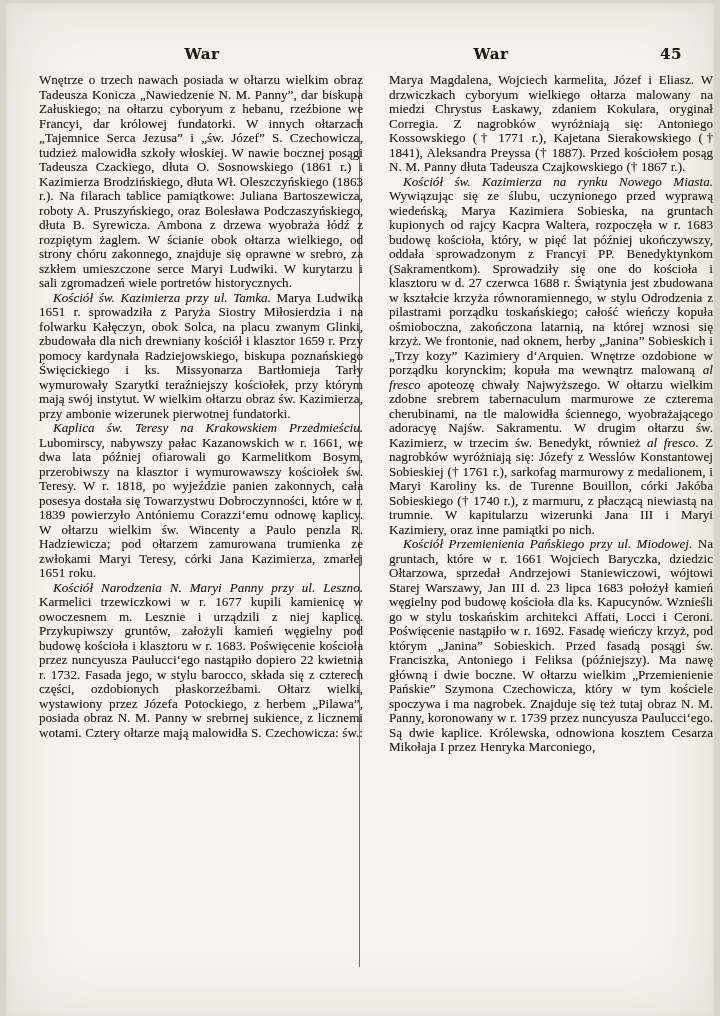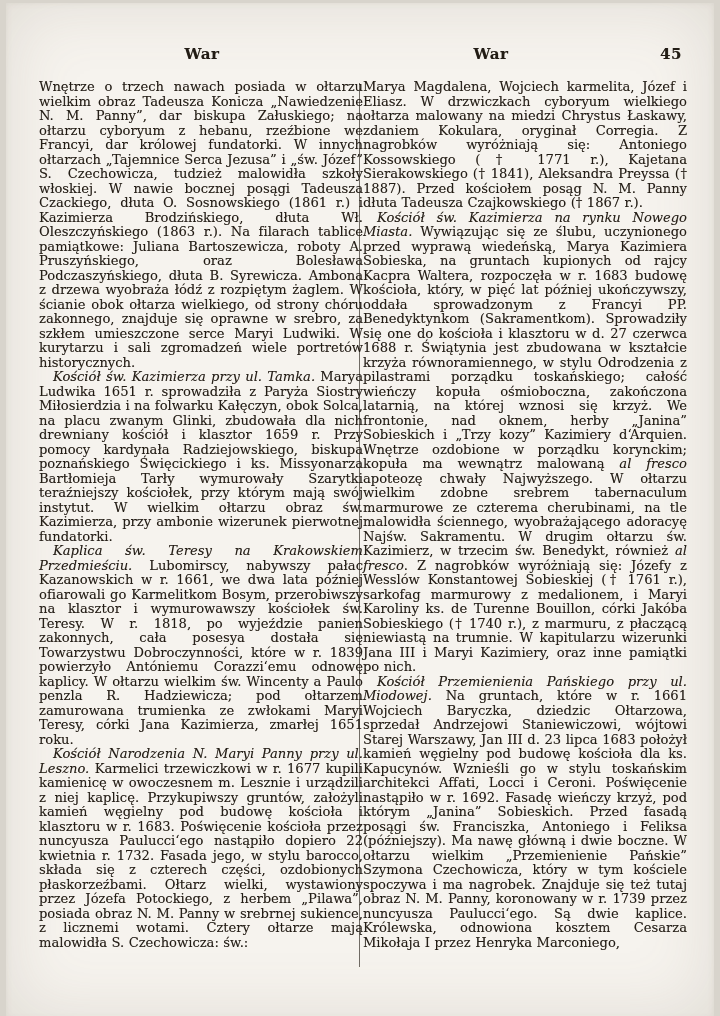--- a/index.html
+++ b/index.html
@@ -19,22 +19,22 @@
   .running-title, .page-number {
     position:absolute; top:42px;
     font-weight:bold; font-size:15px; letter-spacing:0.6px;
     text-align:center;
     text-shadow: 0.3px 0.3px 0 rgba(40,30,20,0.45);
   }
   .running-title.left  { left:158px; width:76px; }
   .running-title.right { left:447px; width:76px; }
   .page-number { left:612px; width:64px;text-align:right; }
   .columns {
-    position:absolute; top:77px; left:33px;
-    display:flex; gap:0;
+    position:absolute; top:70px; left:33px;
+    display:flex; gap:26px;font-family:Liberation Serif, serif;
   }
   .col {
     width:324px;
     text-align:justify;
     hyphens:auto;
   }
   .divider {
     position:absolute; left:353px; top:80px;
     width:1px; height:884px;
     background: var(--divider, #433d35);

